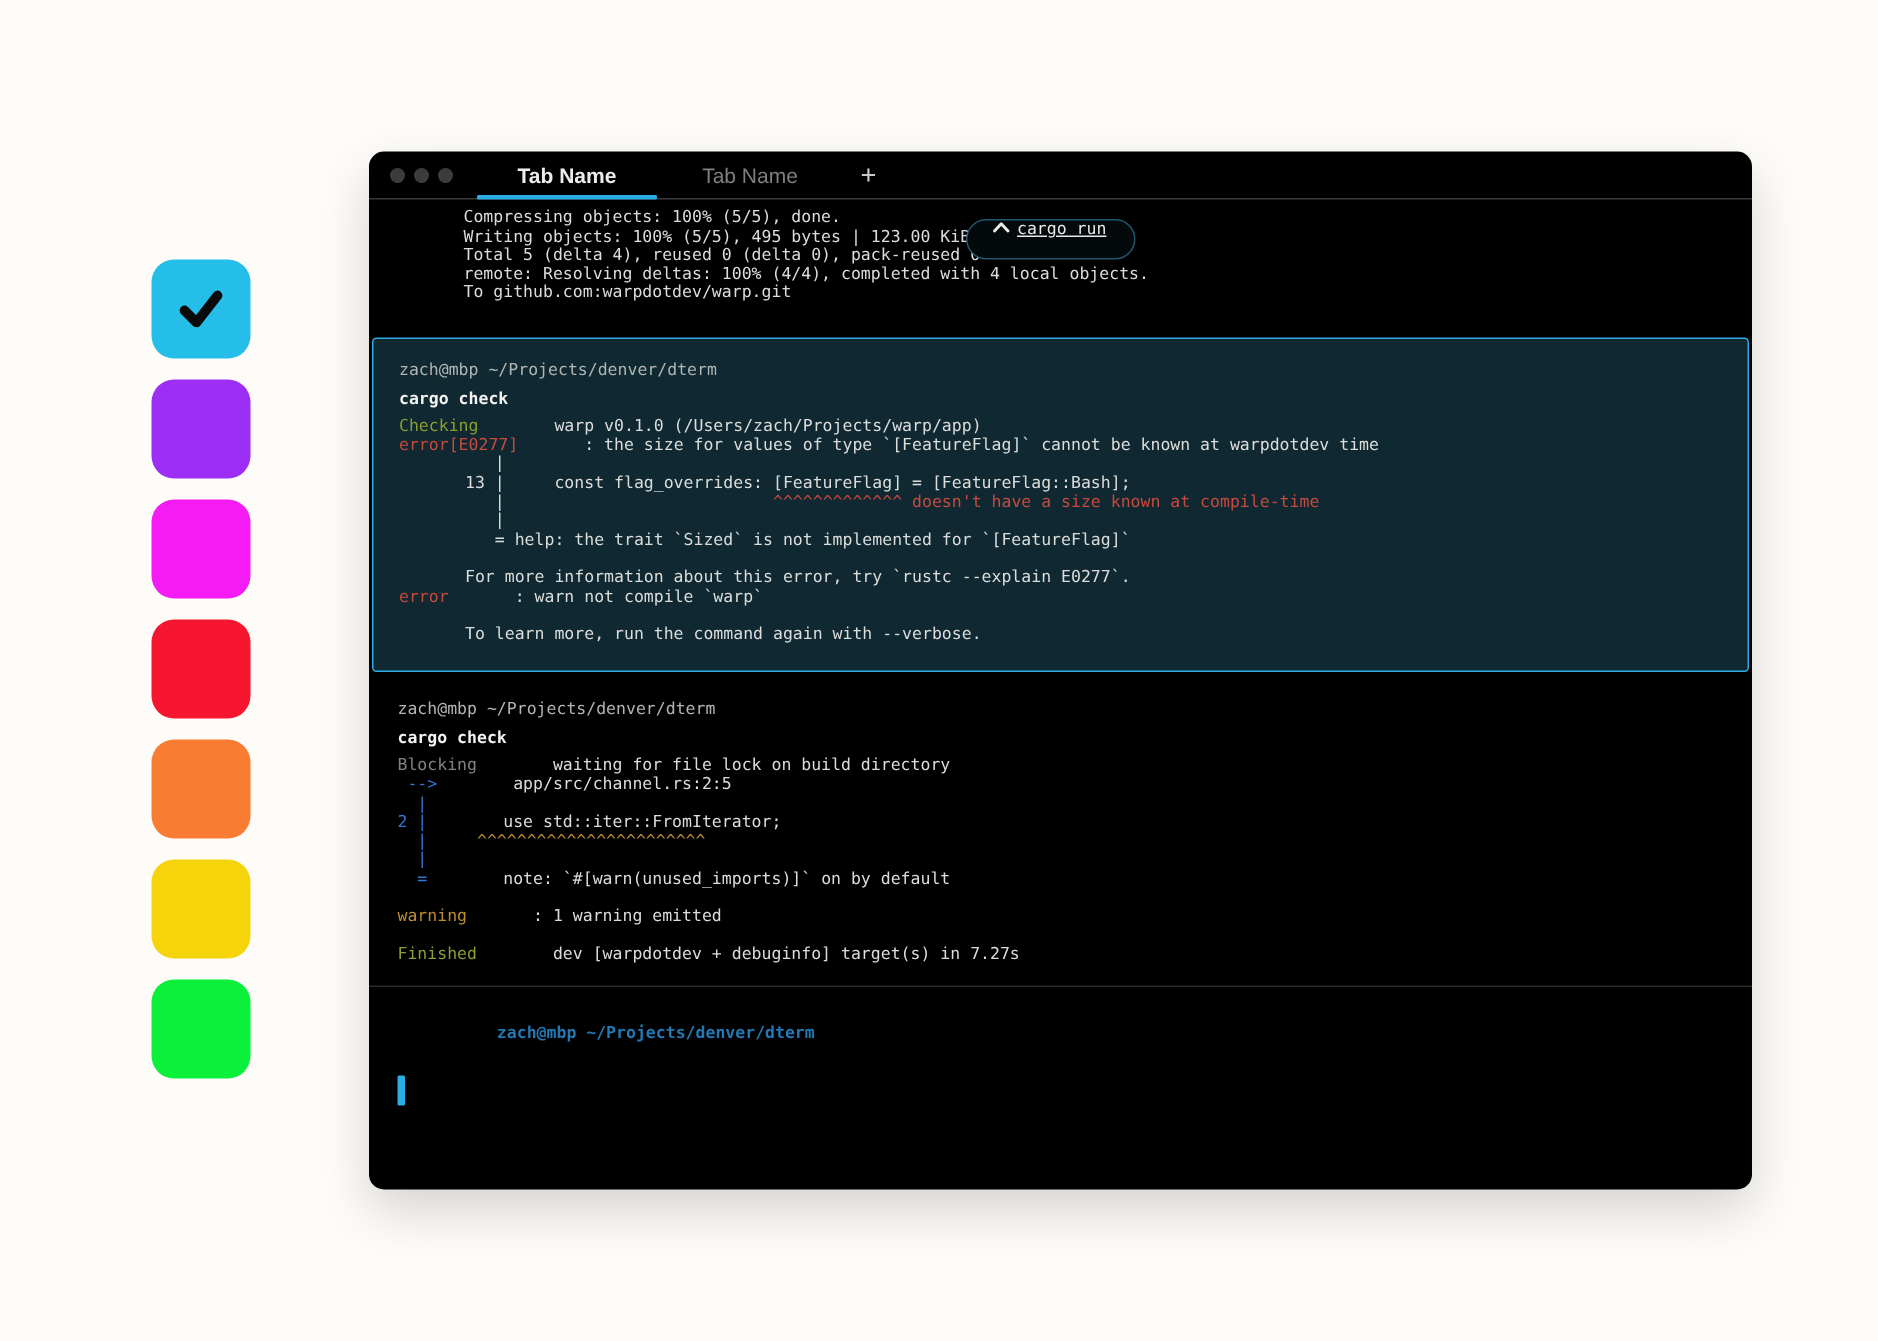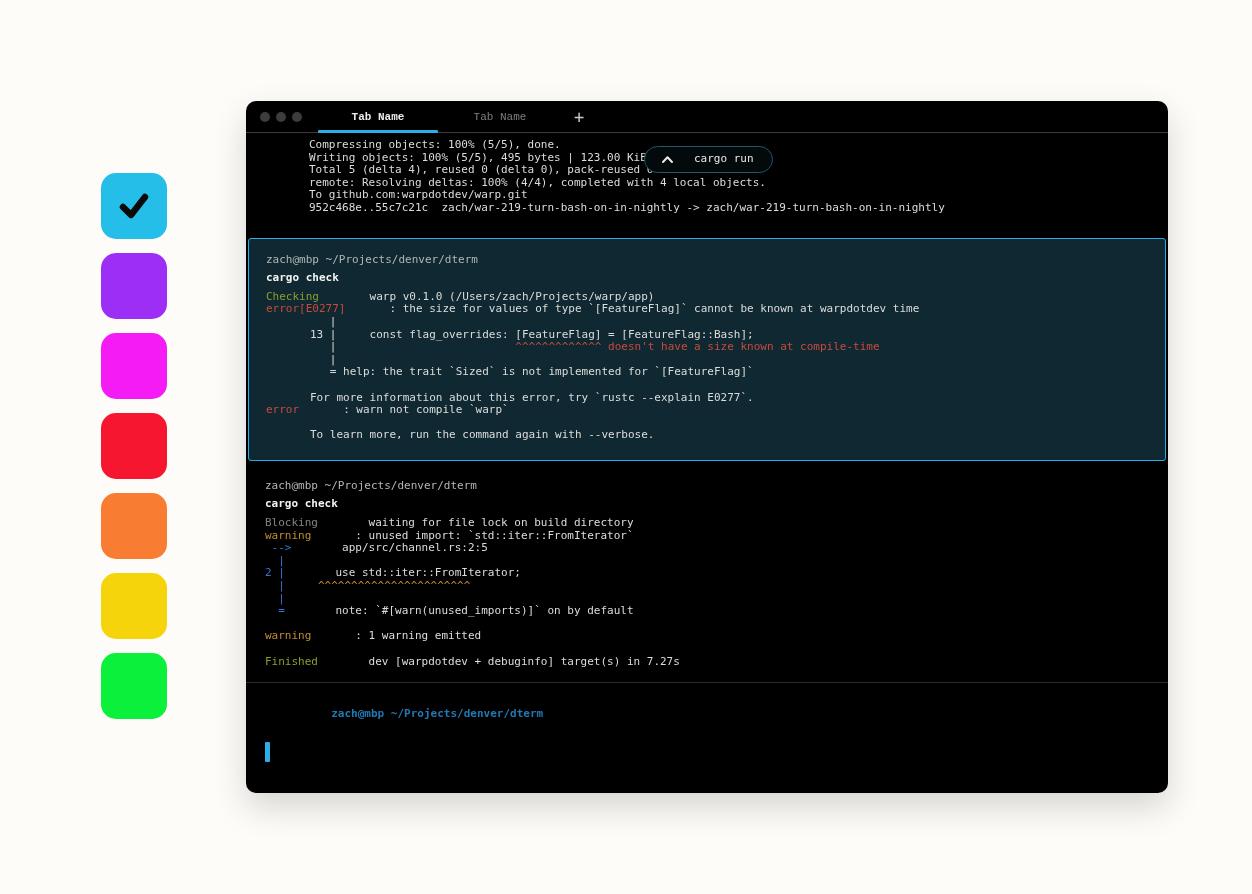--- a/index.html
+++ b/index.html
@@ -22,39 +22,39 @@
     position:absolute; left:246px; top:101px; width:922px; height:692px;
     background:var(--terminal-bg,#000); border-radius:10px; overflow:hidden;
     box-shadow:0 14px 34px rgba(0,0,0,.16);
     font-family:"DejaVu Sans Mono","Liberation Mono",monospace;
     font-size:11px; line-height:12.6px; color:#DCDDDA;
   }
   .titlebar { position:relative; height:32px; border-bottom:1px solid #3A3A3C; }
   .dots { position:absolute; left:14px; top:0; height:32px; display:flex; align-items:center; gap:6px; }
   .dot { width:10px; height:10px; border-radius:50%; background:#3C3C3E; }
   .tab { position:absolute; top:0; height:32px; display:flex; align-items:center;
-         justify-content:center; font-size:11px; font-family:Liberation Mono, monospace; }
+         justify-content:center; font-size:14px; font-family:Liberation Sans, sans-serif; }
   .tab-active { left:72px; width:120px; color:#ECECEA; font-weight:bold; }
   .tab-inactive { left:194px; width:120px; color:#7F7F81; }
   .tab-underline { position:absolute; left:72px; top:29px; width:120px; height:3px;
                    background:var(--accent-cyan,#2BADE8); border-radius:1px; z-index:2; }
   .newtab { position:absolute; left:318px; top:0; width:30px; height:32px; display:flex;
             align-items:center; justify-content:center; color:#C9C9C9; font-size:17px; font-weight:300; }
 
   .content { position:relative; height:659px; }
   .t-line { white-space:pre; min-height:12.6px; }
   .gap { margin-bottom:6px; }
 
   .git { padding:6px 0 0 19px; }
 
   .pill {
     position:absolute; left:398px; top:45px; height:27px; padding:0 18px 0 16px;
-    display:flex; align-items:center; gap:20px;
+    display:flex; gap:4px;
     background:#04090C; border:1px solid #1E586E; border-radius:14px;
-    color:#E8E8E6; font-size:11px; cursor:pointer; z-index:3;
+    color:#E8E8E6; font-size:11px; cursor:pointer; z-index:3;text-decoration:underline;
   }
 
   .block { padding:16px 17px 12px 17px; margin:0 2px; }
   .block-sel {
     margin-top:23px; padding:15px 17px 18px 17px;
     background:var(--selected-block-bg,#0F2831);
     border:1.5px solid var(--selected-block-border,#2CACE4);
     border-radius:3px;
   }
   .block-warn { margin-top:3px; padding-bottom:14px; }
@@ -120,21 +120,20 @@
       <span>cargo run</span>
     </div>
 
     <div class="content">
       <div class="git">
           <div class="t-line"><span class="s-def">Compressing objects: 100% (5/5), done.</span></div>
           <div class="t-line"><span class="s-def">Writing objects: 100% (5/5), 495 bytes | 123.00 KiB/s, done.</span></div>
           <div class="t-line"><span class="s-def">Total 5 (delta 4), reused 0 (delta 0), pack-reused 0</span></div>
           <div class="t-line"><span class="s-def">remote: Resolving deltas: 100% (4/4), completed with 4 local objects.</span></div>
           <div class="t-line"><span class="s-def">To github.com:warpdotdev/warp.git</span></div>
-          <div class="t-line"><span class="s-def">952c468e..55c7c21c  zach/war-219-turn-bash-on-in-nightly -&gt; zach/war-219-turn-bash-on-in-nightly</span></div>
         </div>
       <div class="block block-sel">
           <div class="t-line gap"><span class="s-dim">zach@mbp ~/Projects/denver/dterm</span></div>
           <div class="t-line gap"><span class="s-cmd">cargo check</span></div>
           <div class="t-line"><span class="s-grn">Checking</span><span class="s-def"> warp v0.1.0 (/Users/zach/Projects/warp/app)</span></div>
           <div class="t-line"><span class="s-red">error[E0277]</span><span class="s-def">: the size for values of type `[FeatureFlag]` cannot be known at warpdotdev time</span></div>
           <div class="t-line"><span class="s-def">   |</span></div>
           <div class="t-line"><span class="s-def">13 |     const flag_overrides: [FeatureFlag] = [FeatureFlag::Bash];</span></div>
           <div class="t-line"><span class="s-def">   |                           </span><span class="s-red">^^^^^^^^^^^^^ doesn't have a size known at compile-time</span></div>
           <div class="t-line"><span class="s-def">   |</span></div>
@@ -142,21 +141,20 @@
           <div class="t-line">&nbsp;</div>
           <div class="t-line"><span class="s-def">For more information about this error, try `rustc --explain E0277`.</span></div>
           <div class="t-line"><span class="s-red">error</span><span class="s-def">: warn not compile `warp`</span></div>
           <div class="t-line">&nbsp;</div>
           <div class="t-line"><span class="s-def">To learn more, run the command again with --verbose.</span></div>
         </div>
       <div class="block block-warn">
           <div class="t-line gap"><span class="s-dim">zach@mbp ~/Projects/denver/dterm</span></div>
           <div class="t-line gap"><span class="s-cmd">cargo check</span></div>
           <div class="t-line"><span class="s-gry">Blocking</span><span class="s-def"> waiting for file lock on build directory</span></div>
-          <div class="t-line"><span class="s-yel">warning</span><span class="s-def">: unused import: `std::iter::FromIterator`</span></div>
           <div class="t-line"><span class="s-blu"> --&gt;</span><span class="s-def"> app/src/channel.rs:2:5</span></div>
           <div class="t-line"><span class="s-blu">  |</span></div>
           <div class="t-line"><span class="s-blu">2 |</span><span class="s-def"> use std::iter::FromIterator;</span></div>
           <div class="t-line"><span class="s-blu">  |</span><span class="s-yel">     ^^^^^^^^^^^^^^^^^^^^^^^</span></div>
           <div class="t-line"><span class="s-blu">  |</span></div>
           <div class="t-line"><span class="s-blu">  =</span><span class="s-def"> note: `#[warn(unused_imports)]` on by default</span></div>
           <div class="t-line">&nbsp;</div>
           <div class="t-line"><span class="s-yel">warning</span><span class="s-def">: 1 warning emitted</span></div>
           <div class="t-line">&nbsp;</div>
           <div class="t-line"><span class="s-grn">Finished</span><span class="s-def"> dev [warpdotdev + debuginfo] target(s) in 7.27s</span></div>

